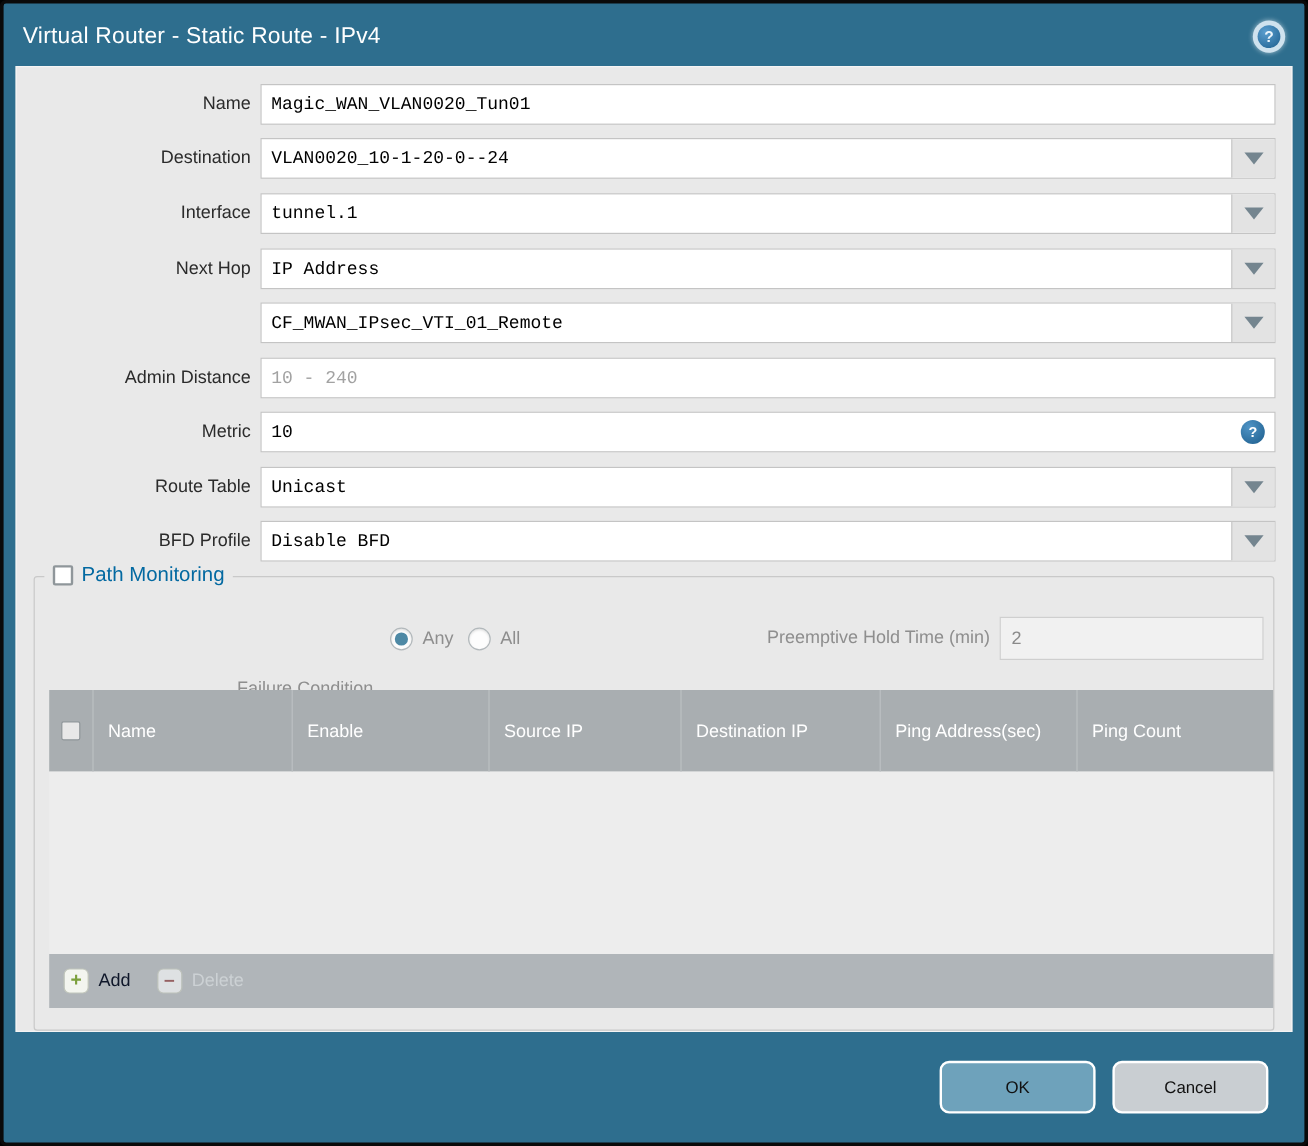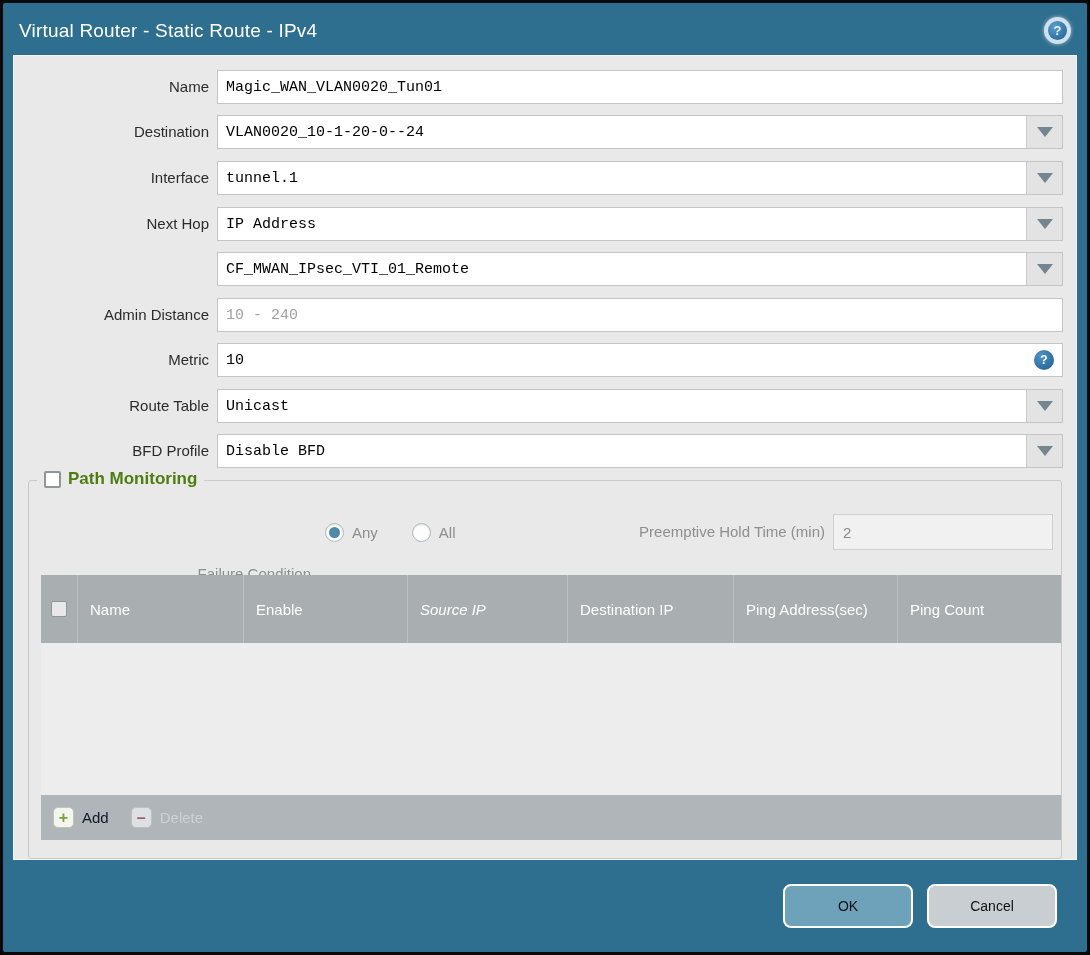--- a/index.html
+++ b/index.html
@@ -79,24 +79,24 @@
     border:1px solid #c9c9c9; border-radius:3px;
   }
   .legend {
     position:absolute; top:-12px; left:8px; background:#e9e9e9;
     padding:0 7px; display:flex; align-items:center; gap:7px;
   }
   .checkbox {
     width:17px; height:17px; background:#fff;
     border:2px solid #8f969a; border-radius:2px; cursor:pointer;
   }
-  .legend-text { font-size:17px; font-weight:bold; color:#4d7c0f; }
+  .legend-text { font-size:17px; font-weight:normal; color:#0369a1; }
 
   .pm-label { position:absolute; font-size:15px; color:#8e8e8e; line-height:30px; }
-  .radio-group { position:absolute; display:flex; align-items:center; gap:34px; }
+  .radio-group { position:absolute; display:flex; align-items:center; gap:12px; }
   .radio-item { display:flex; align-items:center; gap:8px; cursor:pointer; }
   .radio {
     width:19px; height:19px; border-radius:50%;
     background:#fdfdfd; border:1px solid #b2b8bb;
     display:flex; align-items:center; justify-content:center;
     box-shadow:inset 0 1px 2px rgba(0,0,0,0.12);
   }
   .radio.checked::after {
     content:""; width:11px; height:11px; border-radius:50%; background:#4e89a5;
   }
@@ -269,21 +269,21 @@
         <input value="2" style="">
       </div>
 
       <div class="pm-table">
         <div class="thead">
           <div class="th sel">
             <div class="hdr-checkbox"></div>
           </div>
           <div class="th" style="width:166px;">Name</div>
           <div class="th" style="width:164px;">Enable</div>
-          <div class="th" style="width:160px;font-style:italic;">Source IP</div>
+          <div class="th" style="width:160px;">Source IP</div>
           <div class="th" style="width:166px;">Destination IP</div>
           <div class="th" style="width:164px;">Ping Address(sec)</div>
           <div class="th" style="width:163px;">Ping Count</div>
         </div>
         <div class="tbody"></div>
         <div class="tfoot">
           <div class="tool-btn">
             <div class="tool-icon plus">+</div>
             <div class="tool-label">Add</div>
           </div>

